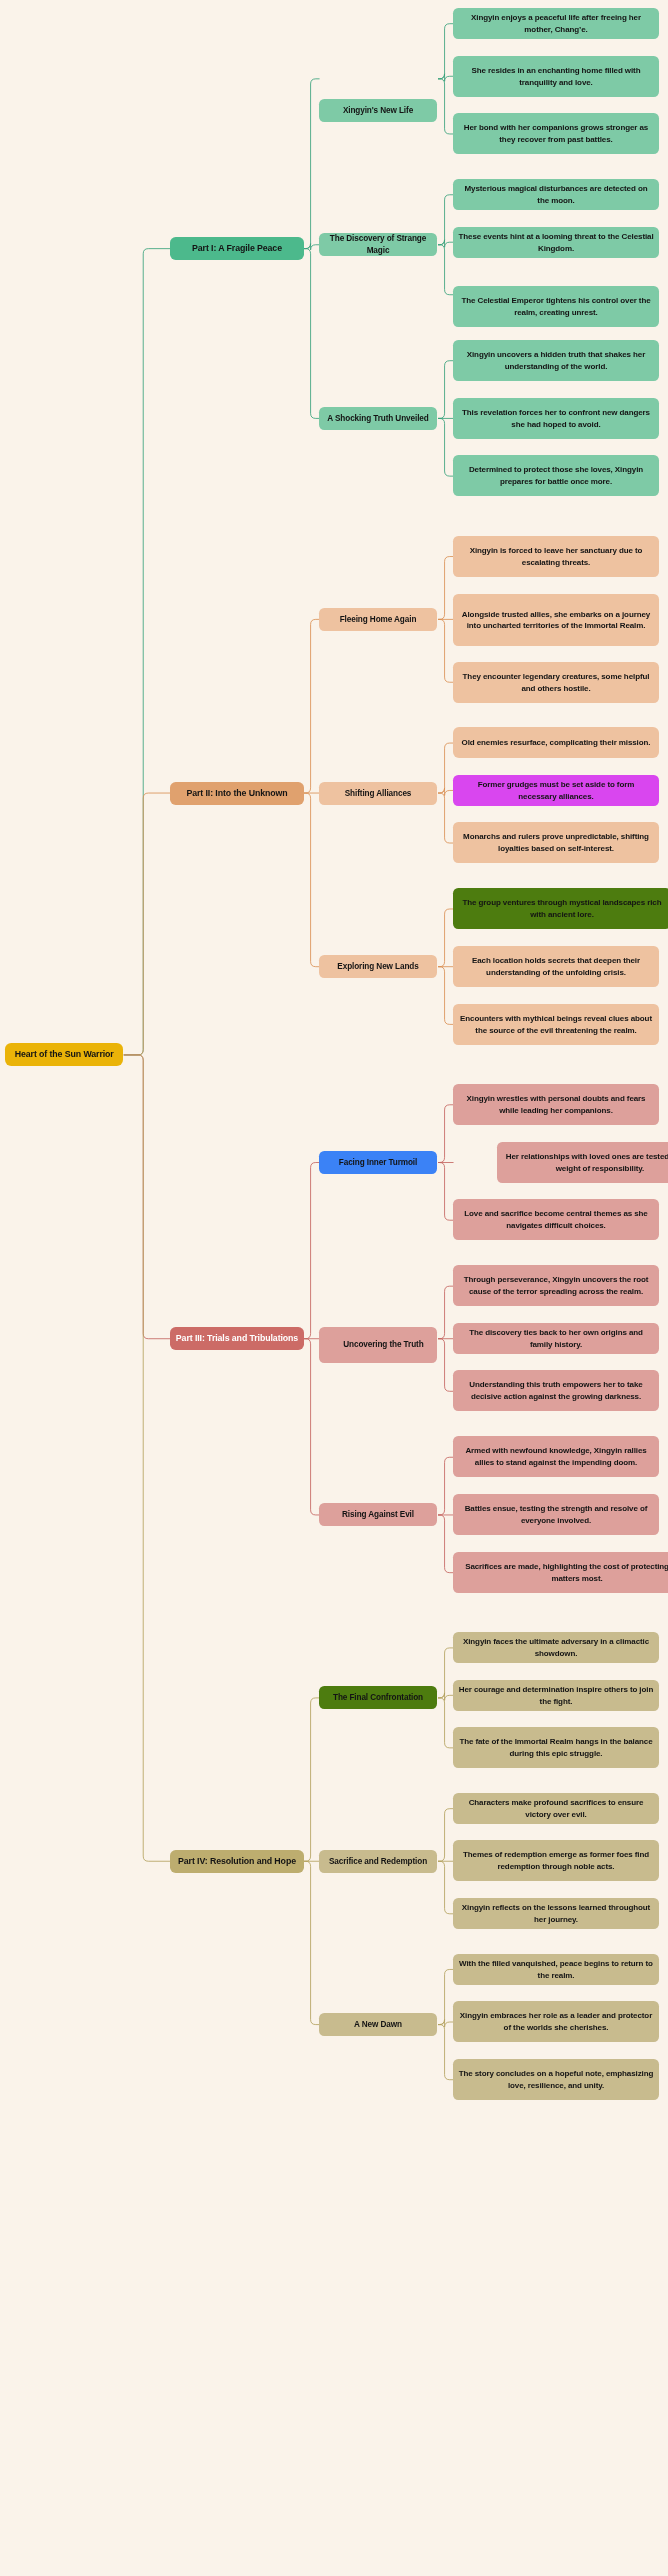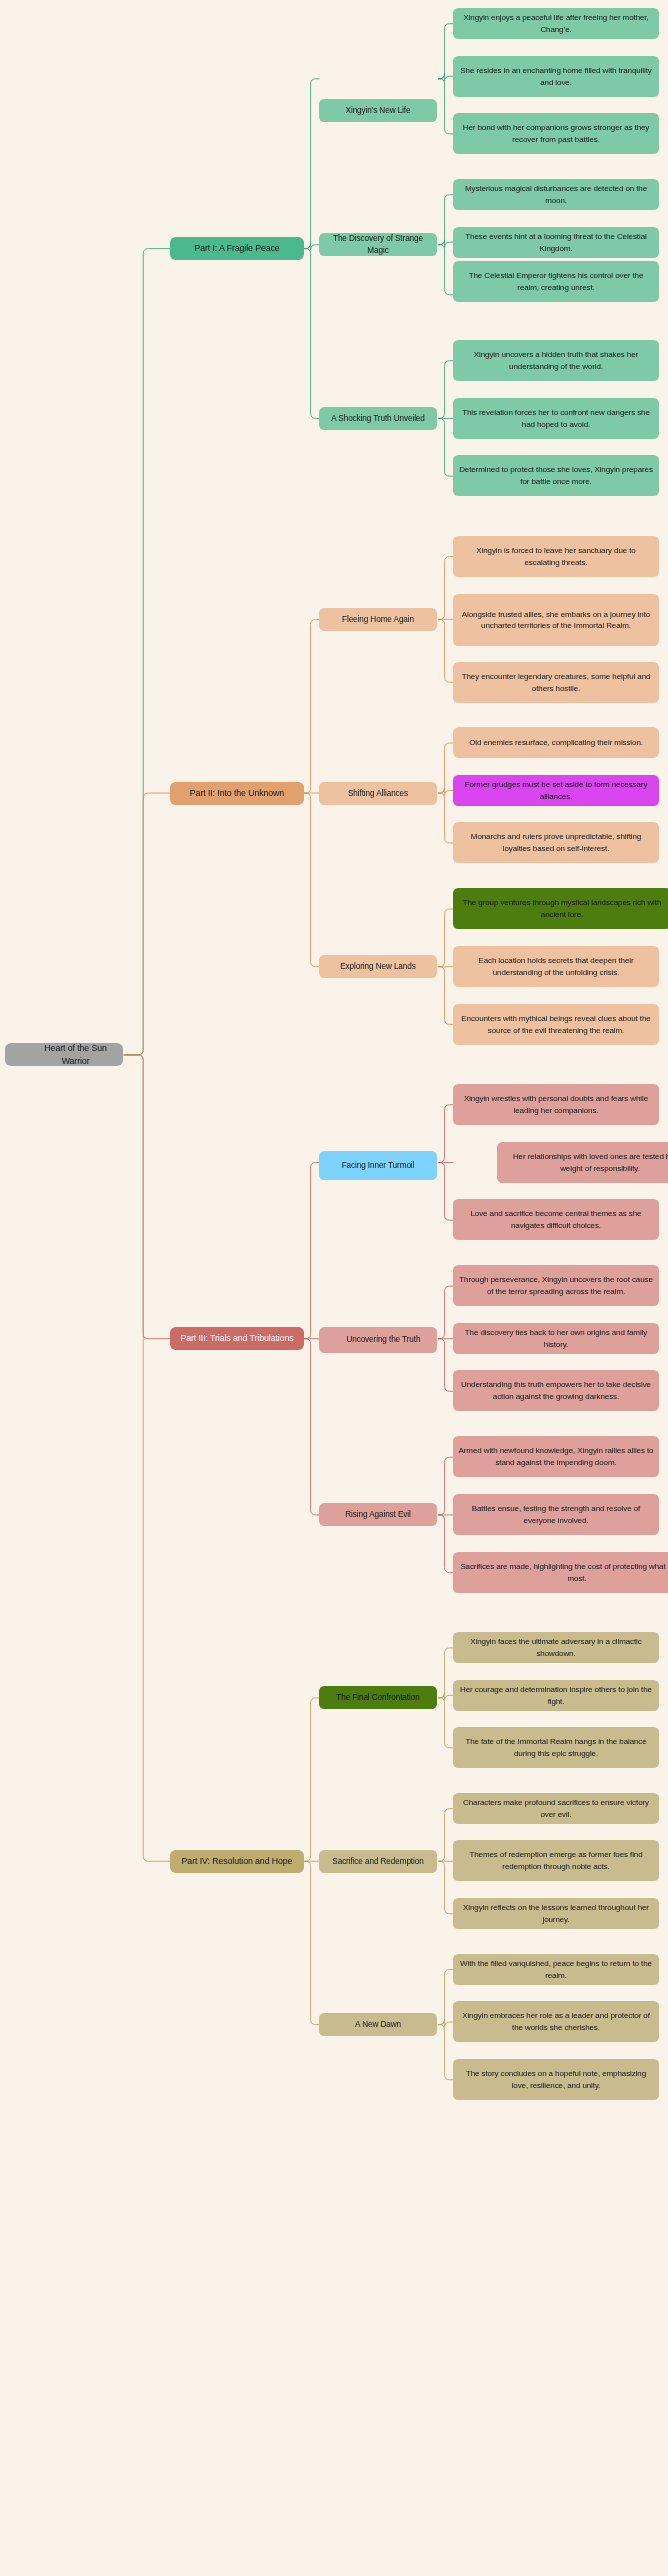--- a/index.html
+++ b/index.html
@@ -27,20 +27,21 @@
     position: absolute;
     border-radius: 5.2px;
     display: flex;
     align-items: center;
     justify-content: center;
     text-align: center;
     padding: 4.1px 5.2px;
     line-height: 1.42;
     color: #141414;
     letter-spacing: -0.1px;
+    font-weight: bold;
   }
   .node-root {
     font-size: 8.8px;
     border-radius: 6.2px;
   }
   .node-l1 {
     font-size: 8.8px;
     border-radius: 5.7px;
   }
   .node-l2 {
@@ -105,21 +106,21 @@
       <path d="M 850 3295 L 852.6 3295 Q 862.6 3295 862.6 3285 L 862.6 3300 Q 862.6 3290 872.6 3290 L 880 3290" fill="none" stroke="#b2a05c" stroke-width="1.6"></path>
       <path d="M 850 3295 L 852.6 3295 Q 862.6 3295 862.6 3305 L 862.6 3382 Q 862.6 3392 872.6 3392 L 880 3392" fill="none" stroke="#b2a05c" stroke-width="1.6"></path>
       <path d="M 850 3612 L 852.6 3612 Q 862.6 3612 862.6 3602 L 862.6 3520 Q 862.6 3510 872.6 3510 L 880 3510" fill="none" stroke="#b2a05c" stroke-width="1.6"></path>
       <path d="M 850 3612 L 880 3612" fill="none" stroke="#b2a05c" stroke-width="1.6"></path>
       <path d="M 850 3612 L 852.6 3612 Q 862.6 3612 862.6 3622 L 862.6 3704 Q 862.6 3714 872.6 3714 L 880 3714" fill="none" stroke="#b2a05c" stroke-width="1.6"></path>
       <path d="M 850 3929 L 852.6 3929 Q 862.6 3929 862.6 3919 L 862.6 3832 Q 862.6 3822 872.6 3822 L 880 3822" fill="none" stroke="#b2a05c" stroke-width="1.6"></path>
       <path d="M 850 3929 L 852.6 3929 Q 862.6 3929 862.6 3919 L 862.6 3934 Q 862.6 3924 872.6 3924 L 880 3924" fill="none" stroke="#b2a05c" stroke-width="1.6"></path>
       <path d="M 850 3929 L 852.6 3929 Q 862.6 3929 862.6 3939 L 862.6 4026 Q 862.6 4036 872.6 4036 L 880 4036" fill="none" stroke="#b2a05c" stroke-width="1.6"></path>
     </svg>
   <div id="nodes-layer">
-      <div class="node node-root" style="left: 5.2px; top: 1043px; width: 118px; height: 23px; background: #a3a3a3; padding-left: 28px;">
+      <div class="node node-root" style="left: 5.2px; top: 1043px; width: 118px; height: 23px; background: #eab308;">
         <span>Heart of the Sun Warrior</span>
       </div>
       <div class="node node-l1" style="left: 170px; top: 237px; width: 134px; height: 23px; background: rgb(76, 185, 140);">
         <span>Part I: A Fragile Peace</span>
       </div>
       <div class="node node-l1" style="left: 170px; top: 782px; width: 134px; height: 23px; background: rgb(224, 161, 110);">
         <span>Part II: Into the Unknown</span>
       </div>
       <div class="node node-l1 white-text" style="left: 170px; top: 1327px; width: 134px; height: 23px; background: rgb(204, 107, 102);">
         <span>Part III: Trials and Tribulations</span>
@@ -138,24 +139,24 @@
       </div>
       <div class="node node-l2" style="left: 319px; top: 608px; width: 118px; height: 23px; background: rgb(238, 194, 160);">
         <span>Fleeing Home Again</span>
       </div>
       <div class="node node-l2" style="left: 319px; top: 782px; width: 118px; height: 23px; background: rgb(238, 194, 160);">
         <span>Shifting Alliances</span>
       </div>
       <div class="node node-l2" style="left: 319px; top: 955px; width: 118px; height: 23px; background: rgb(238, 194, 160);">
         <span>Exploring New Lands</span>
       </div>
-      <div class="node node-l2" style="left: 319px; top: 1151px; width: 118px; height: 29px; background: #7dd3fc;">
+      <div class="node node-l2" style="left: 319px; top: 1151px; width: 118px; height: 23px; background: #3b82f6;">
         <span>Facing Inner Turmoil</span>
       </div>
-      <div class="node node-l2" style="left: 319px; top: 1327px; width: 118px; height: 26px; background: rgb(221, 160, 155); padding-left: 16px;">
+      <div class="node node-l2" style="left: 319px; top: 1327px; width: 118px; height: 36px; background: rgb(221, 160, 155); padding-left: 16px;">
         <span>Uncovering the Truth</span>
       </div>
       <div class="node node-l2" style="left: 319px; top: 1503px; width: 118px; height: 23px; background: rgb(221, 160, 155);">
         <span>Rising Against Evil</span>
       </div>
       <div class="node node-l2" style="left: 319px; top: 1686px; width: 118px; height: 23px; background: #4d7c0f;">
         <span>The Final Confrontation</span>
       </div>
       <div class="node node-l2" style="left: 319px; top: 1850px; width: 118px; height: 23px; background: rgb(200, 187, 142);">
         <span>Sacrifice and Redemption</span>
@@ -171,21 +172,21 @@
       </div>
       <div class="node node-l3" style="left: 453px; top: 113px; width: 206px; height: 41px; background: rgb(126, 202, 166);">
         <span>Her bond with her companions grows stronger as they recover from past battles.</span>
       </div>
       <div class="node node-l3" style="left: 453px; top: 179px; width: 206px; height: 31px; background: rgb(126, 202, 166);">
         <span>Mysterious magical disturbances are detected on the moon.</span>
       </div>
       <div class="node node-l3" style="left: 453px; top: 227px; width: 206px; height: 31px; background: rgb(126, 202, 166);">
         <span>These events hint at a looming threat to the Celestial Kingdom.</span>
       </div>
-      <div class="node node-l3" style="left: 453px; top: 261px; width: 206px; height: 41px; background: rgb(126, 202, 166);">
+      <div class="node node-l3" style="left: 453px; top: 286px; width: 206px; height: 41px; background: rgb(126, 202, 166);">
         <span>The Celestial Emperor tightens his control over the realm, creating unrest.</span>
       </div>
       <div class="node node-l3" style="left: 453px; top: 340px; width: 206px; height: 41px; background: rgb(126, 202, 166);">
         <span>Xingyin uncovers a hidden truth that shakes her understanding of the world.</span>
       </div>
       <div class="node node-l3" style="left: 453px; top: 398px; width: 206px; height: 41px; background: rgb(126, 202, 166);">
         <span>This revelation forces her to confront new dangers she had hoped to avoid.</span>
       </div>
       <div class="node node-l3" style="left: 453px; top: 455px; width: 206px; height: 41px; background: rgb(126, 202, 166);">
         <span>Determined to protect those she loves, Xingyin prepares for battle once more.</span>

